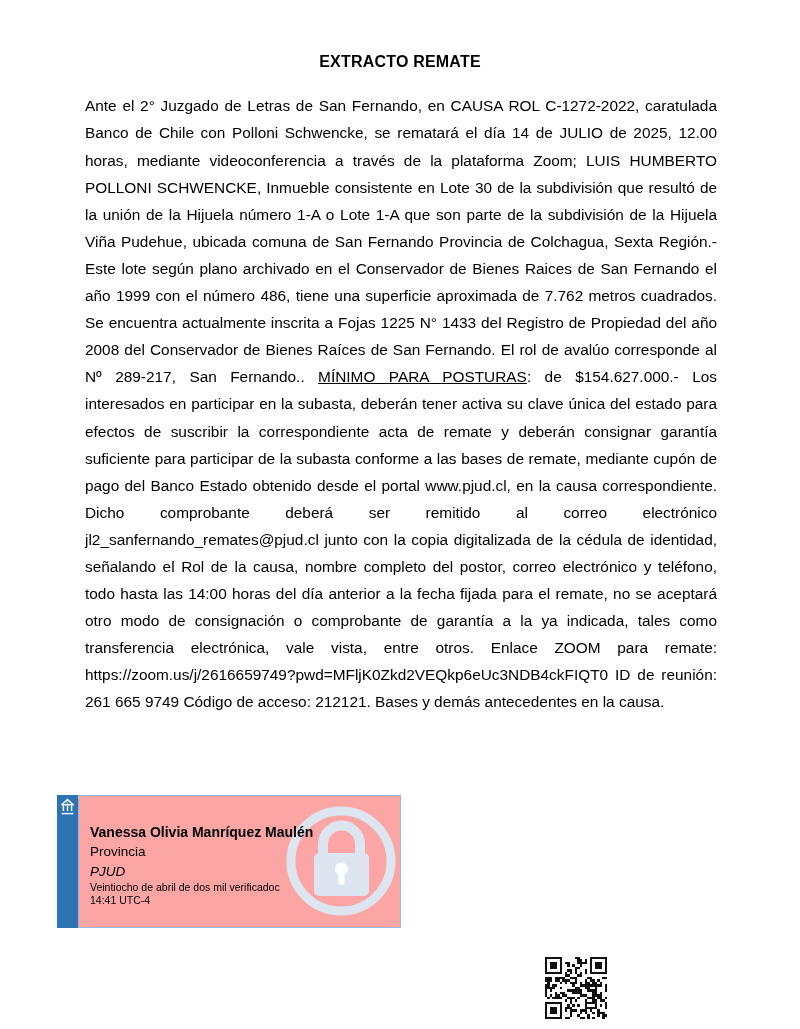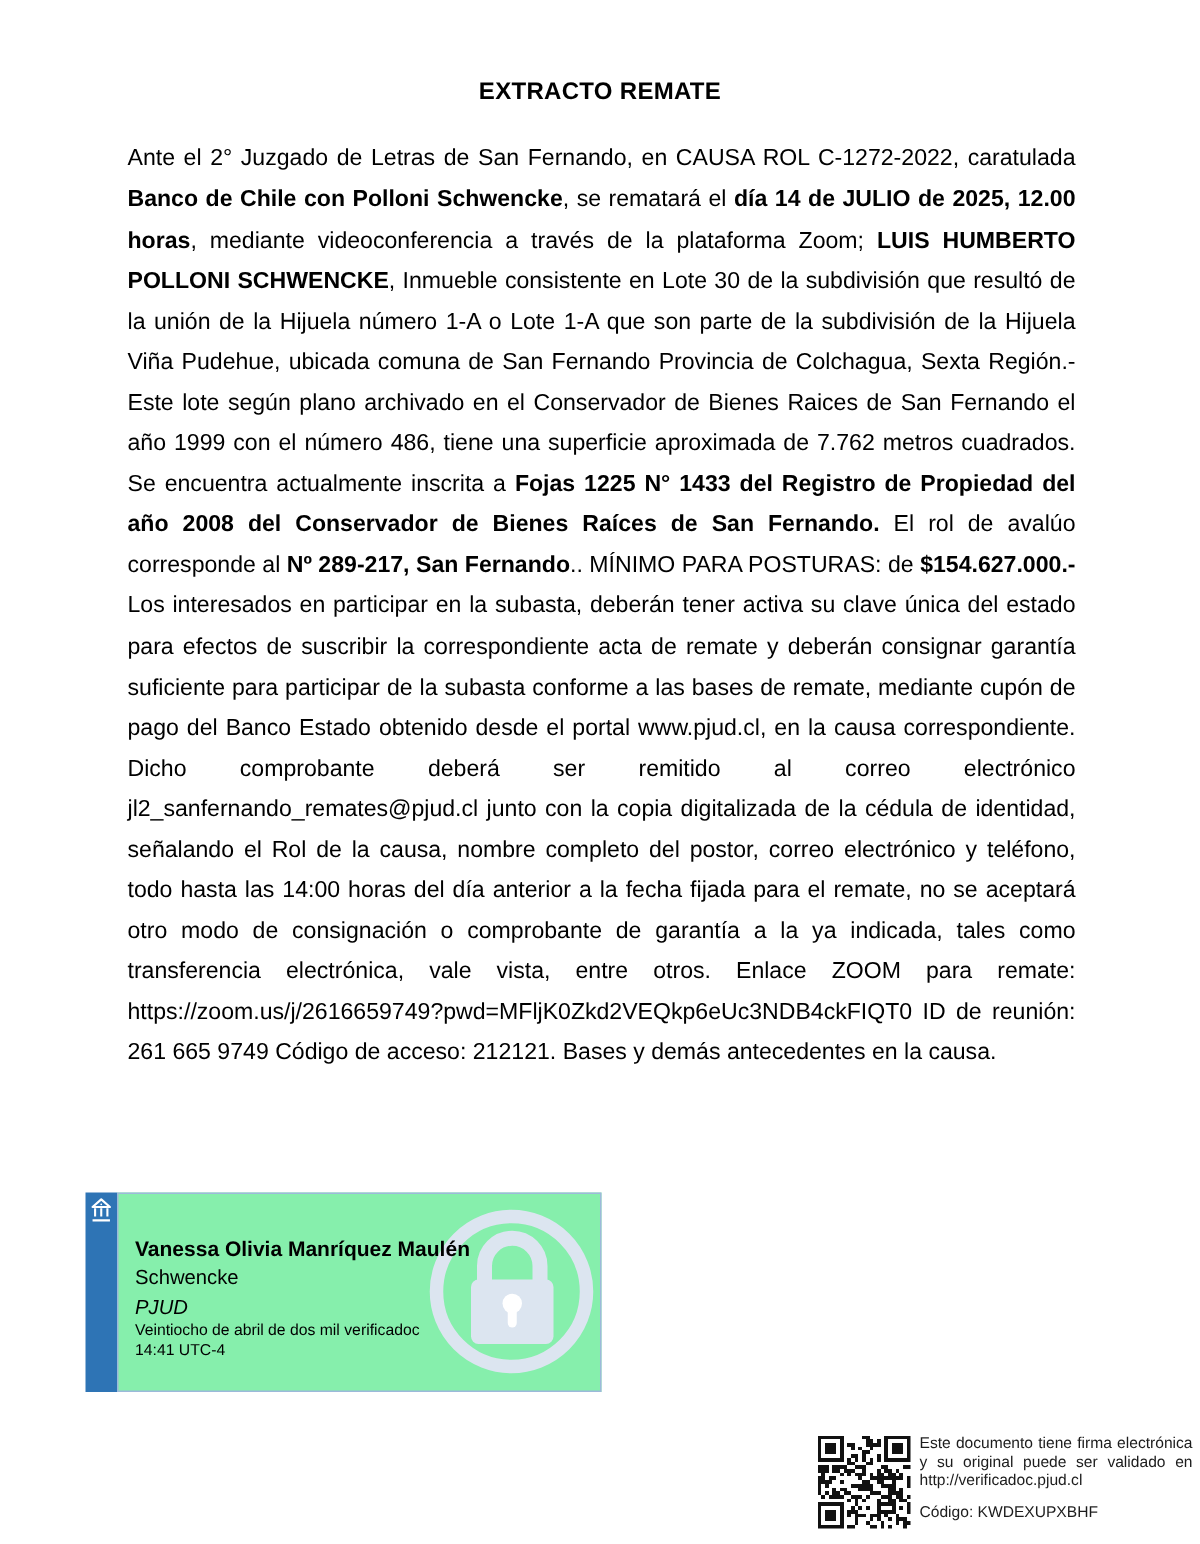--- a/index.html
+++ b/index.html
@@ -9,30 +9,30 @@
   }
   .doc-title{
     position:absolute;top:53px;left:0;width:100%;
     text-align:center;font-size:16px;font-weight:bold;letter-spacing:.2px;
   }
   .doc-para{
     position:absolute;top:77px;left:85px;width:632px;
     font-size:15.4px;line-height:27.1px;text-align:justify;
     overflow-wrap:break-word;word-break:break-word;
   }
-  .doc-para span.b{font-weight:bold;}
-  .doc-para span.u{}
+  .doc-para span.b{font-weight:normal;}
+  .doc-para span.u{text-decoration:underline;}
 
   
   .sig-block{position:absolute;left:57px;top:795px;width:343px;height:133px;}
   .sig-bar{position:absolute;left:0;top:0;width:21px;height:133px;background:#2E74B5;}
   .sig-bar svg{position:absolute;left:3px;top:3px;}
   .sig-card{
     position:absolute;left:21px;top:0;width:321px;height:131px;
-    border:1px solid #9DB9DA;background:#86efac;overflow:hidden;
+    border:1px solid #9DB9DA;background:#fca5a5;overflow:hidden;
   }
   .sig-watermark{position:absolute;right:2px;top:9px;opacity:1;}
   .sig-content{position:relative;padding:26px 0 0 11px;z-index:2;}
   .sig-name{font-size:14px;font-weight:bold;line-height:20px;}
   .sig-role{font-size:13.5px;line-height:20px;}
   .sig-inst{font-size:13.5px;line-height:19px;font-style:italic;}
   .sig-date{font-size:10.5px;line-height:13px;}
   .sig-time{font-size:10.5px;line-height:13px;}
 
   
@@ -72,21 +72,21 @@
         <svg width="113" height="113" viewBox="0 0 113 113">
           <circle cx="56" cy="56" r="50" fill="none" stroke="#DCE5F0" stroke-width="9"></circle>
           <path d="M38 50 V39 a18.5 18.5 0 0 1 37 0 V50" fill="none" stroke="#DCE5F0" stroke-width="10"></path>
           <rect x="29" y="48" width="55" height="43" rx="5" fill="#DCE5F0"></rect>
           <circle cx="56.5" cy="64" r="6.5" fill="#ffffff"></circle>
           <rect x="53.5" y="65" width="6" height="15" rx="3" fill="#ffffff"></rect>
         </svg>
       </span>
       <div class="sig-content">
         <div class="sig-name">Vanessa Olivia Manríquez Maulén</div>
-        <div class="sig-role">Schwencke</div>
+        <div class="sig-role">Provincia</div>
         <div class="sig-inst">PJUD</div>
         <div class="sig-date">Veintiocho de abril de dos mil verificadoc</div>
         <div class="sig-time">14:41 UTC-4</div>
       </div>
     </div>
   </div>
 
   <div class="verify-block">
     <svg class="qr" viewBox="0 0 25 25" shape-rendering="crispEdges">
       <rect x="0" y="0" width="25" height="25" fill="#ffffff"></rect>
@@ -391,19 +391,15 @@
           <rect x="24" y="23" width="1" height="1"></rect>
           <rect x="8" y="24" width="1" height="1"></rect>
           <rect x="9" y="24" width="1" height="1"></rect>
           <rect x="14" y="24" width="1" height="1"></rect>
           <rect x="15" y="24" width="1" height="1"></rect>
           <rect x="17" y="24" width="1" height="1"></rect>
           <rect x="19" y="24" width="1" height="1"></rect>
           <rect x="23" y="24" width="1" height="1"></rect>
         </g>
     </svg>
-    <div class="verify-texts">
-      <div class="verify-msg">Este documento tiene firma electrónica y su original puede ser validado en http://verificadoc.pjud.cl</div>
-      <div class="verify-code">Código: KWDEXUPXBHF</div>
-    </div>
   </div>
 
 </div>
 
 </body></html>

